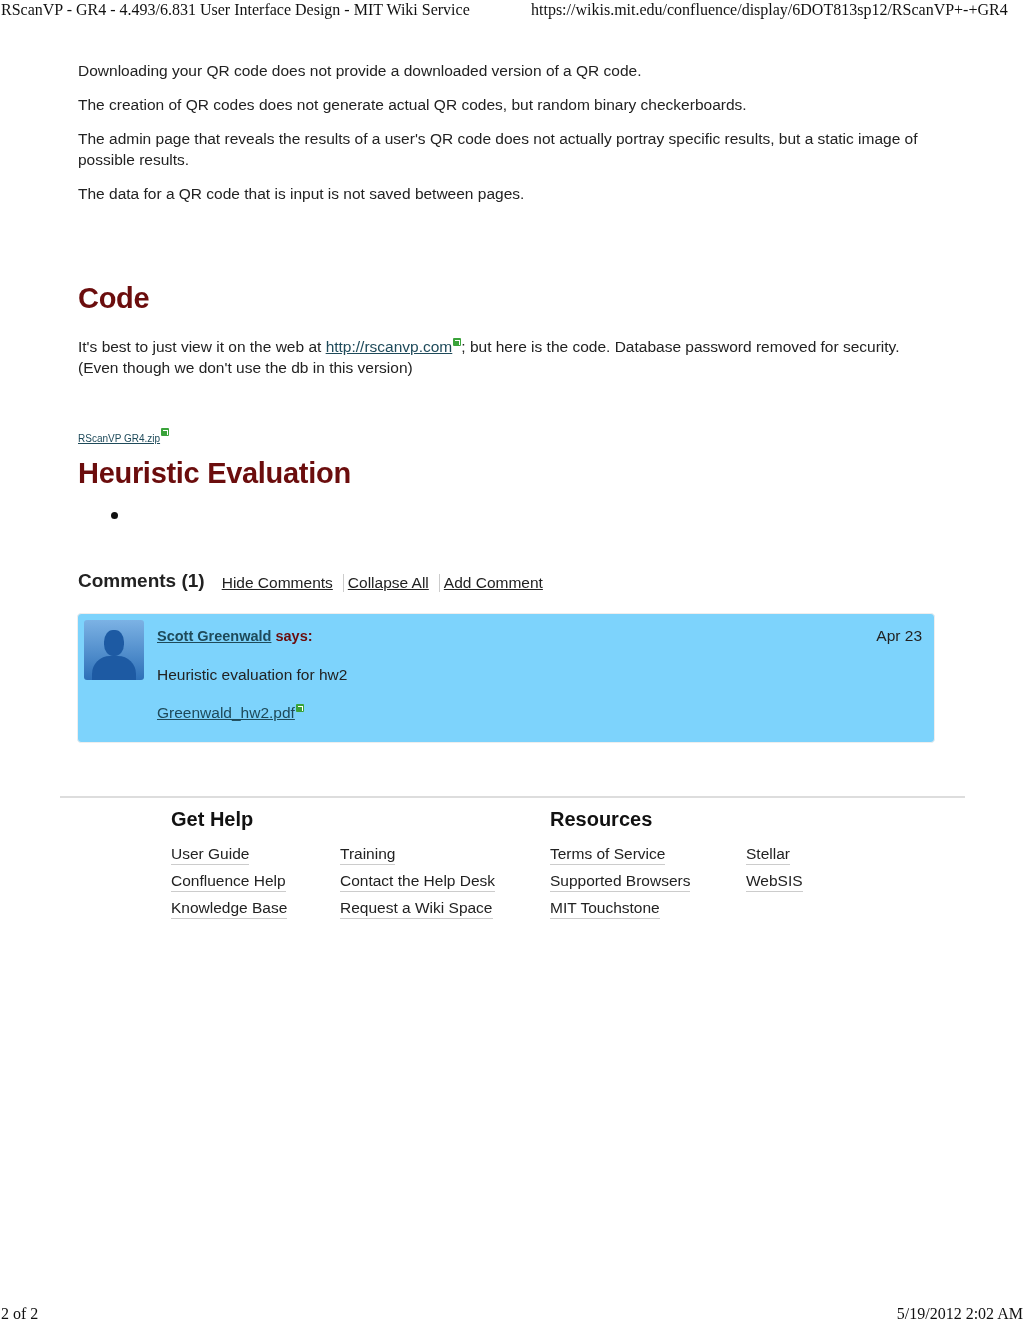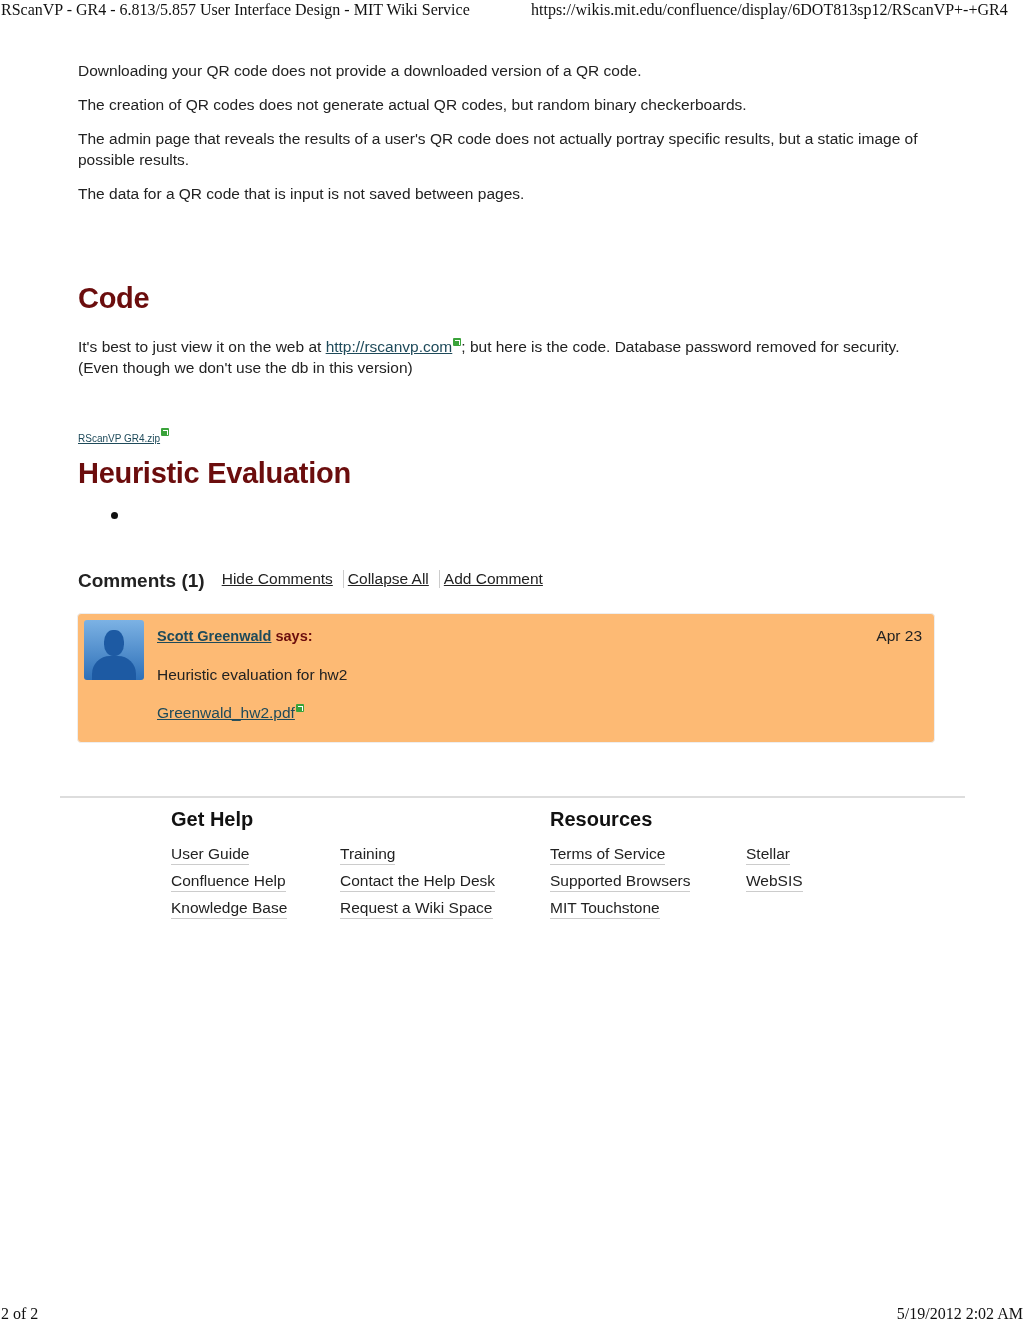--- a/index.html
+++ b/index.html
@@ -23,48 +23,48 @@
     .ext-icon::after { content: ""; position: absolute; left: 2px; top: 2px; width: 4px; height: 4px;
                        border-top: 1px solid #fff; border-right: 1px solid #fff; }
 
     .sec-code { position: absolute; top: 282px; left: 78px; }
     .code-text { position: absolute; top: 336px; left: 78px; width: 860px; font-size: 15.5px; line-height: 21px; }
     .code-zip { position: absolute; top: 396px; left: 78px; font-size: 10px; margin-top: 32px; }
 
     .sec-heur { position: absolute; top: 457px; left: 78px; }
     .bullet { position: absolute; top: 512px; left: 111px; width: 7px; height: 7px; border-radius: 50%; background: #111; }
 
-    .comments-bar { position: absolute; top: 570px; left: 78px; display: flex; align-items: flex-start; font-size: 15.5px; }
+    .comments-bar { position: absolute; top: 570px; left: 78px; display: flex; align-items: flex-end; font-size: 15.5px; }
     .comments-title { font-weight: bold; font-size: 19px; color: #222; margin-right: 16px; }
     .cbtn { color: #222; text-decoration: underline; padding: 0 4px 0 1px; }
     .csep { display: inline-block; width: 1px; height: 18px; background: #ccc; margin: 0 3px 0 6px; vertical-align: -3px; }
 
     .comment-box { position: absolute; top: 613px; left: 77px; width: 856px; height: 128px;
-                   border: 1px solid #eee; border-radius: 4px; background: #fdba74; text-align: right; }
+                   border: 1px solid #eee; border-radius: 4px; background: #7dd3fc; text-align: right; }
     .avatar { position: absolute; left: 6px; top: 6px; width: 60px; height: 60px; border-radius: 3px;
               background: linear-gradient(#7cb2e4, #2e70b8); overflow: hidden; }
     .avatar .head { position: absolute; left: 20px; top: 10px; width: 20px; height: 26px; border-radius: 45%; background: #1d5aa3; }
     .avatar .shoulders { position: absolute; left: 8px; top: 36px; width: 44px; height: 30px; border-radius: 18px 18px 0 0; background: #1d5aa3; }
     .comment-author { position: absolute; left: 79px; top: 14px; font-size: 14.5px; font-weight: bold; }
     .comment-author a { color: #1e4a5a; text-decoration: underline; }
     .comment-author .says { color: #6b0d0d; }
     .comment-date { position: absolute; right: 12px; top: 13px; font-size: 15.5px; color: #222; }
     .comment-body { position: absolute; left: 79px; top: 52px; font-size: 15.5px; }
     .comment-attach { position: absolute; left: 79px; top: 90px; font-size: 15.5px; }
 
     .footer-rule { position: absolute; top: 796px; left: 60px; width: 905px; height: 2px; background: #ddd; }
     .footer-col-h { position: absolute; font-size: 20px; font-weight: bold; color: #111; }
     .footer-link { position: absolute; font-size: 15.5px; color: #222; text-decoration: none;
                    border-bottom: 1px solid #ccc; padding-bottom: 1px; white-space: nowrap; text-align: right; }
   </style>
 </head>
 <body>
 
 <div class="print-header">
-  <span class="ph-title">RScanVP - GR4 - 6.813/5.857 User Interface Design - MIT Wiki Service</span>
+  <span class="ph-title">RScanVP - GR4 - 4.493/6.831 User Interface Design - MIT Wiki Service</span>
   <span class="ph-url">https://wikis.mit.edu/confluence/display/6DOT813sp12/RScanVP+-+GR4</span>
 </div>
 
 <div class="content">
   <p>Downloading your QR code does not provide a downloaded version of a QR code.</p>
   <p>The creation of QR codes does not generate actual QR codes, but random binary checkerboards.</p>
   <p>The admin page that reveals the results of a user's QR code does not actually portray specific results, but a static image of possible results.</p>
   <p>The data for a QR code that is input is not saved between pages.</p>
 </div>
 

